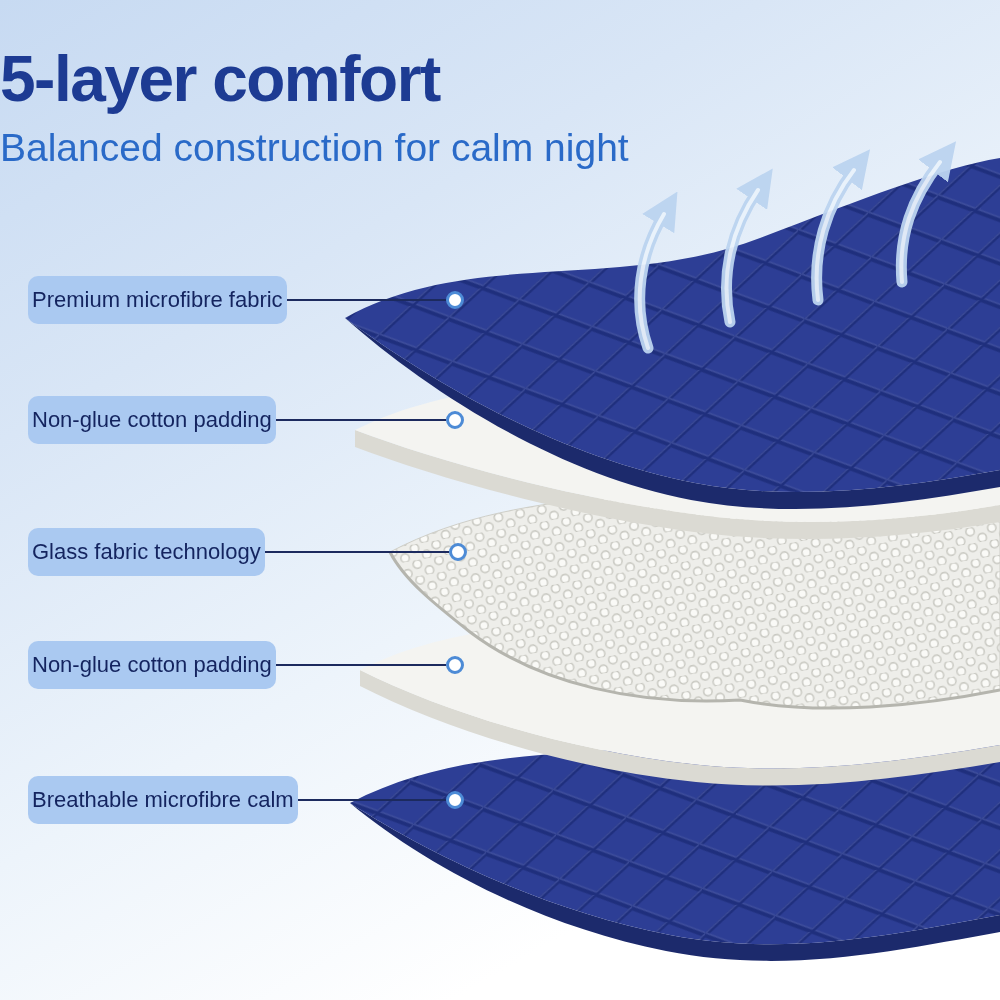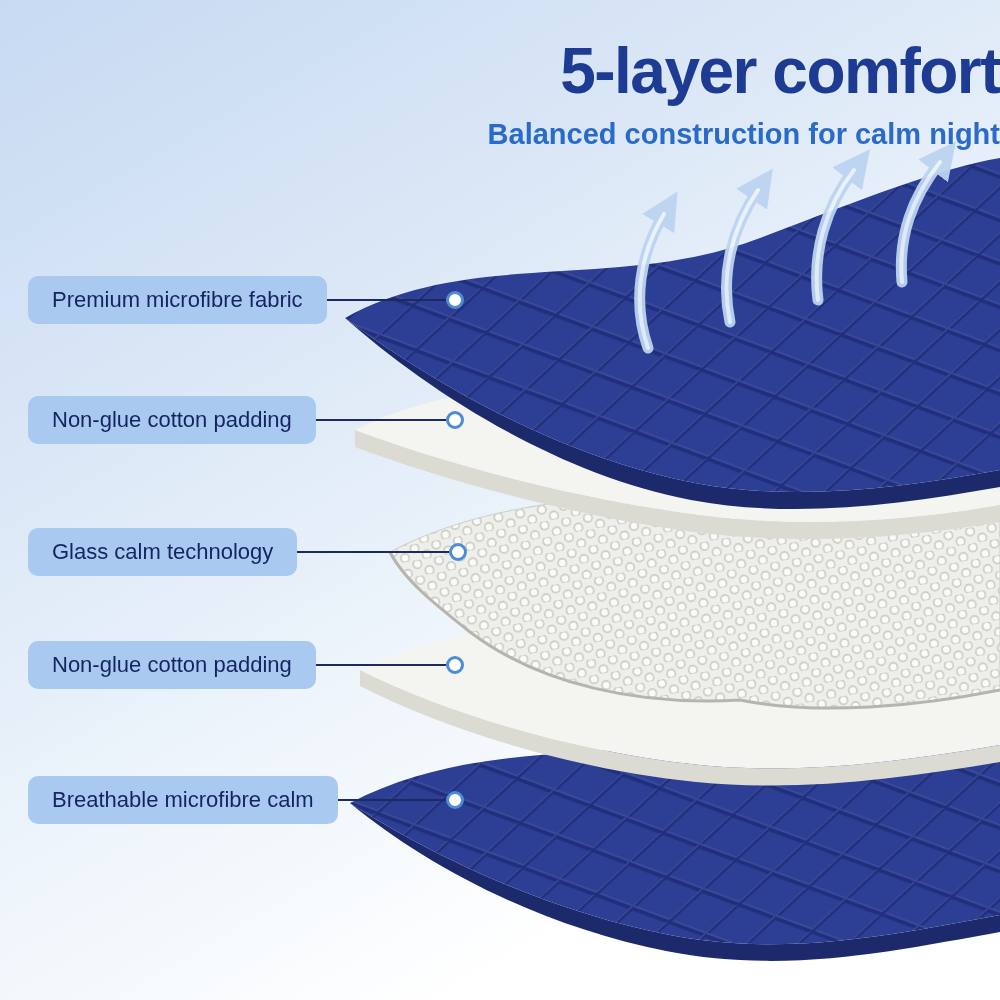--- a/index.html
+++ b/index.html
@@ -5,31 +5,31 @@
   html,body{margin:0;padding:0;}
   body{
     width:1000px;height:1000px;overflow:hidden;
     font-family:"Liberation Sans", sans-serif;
   }
   .stage{
     position:relative;width:1000px;height:1000px;
     background:linear-gradient(150deg,#c7daf2 0%,#d9e6f6 28%,#edf4fb 55%,#ffffff 80%,#ffffff 100%);
   }
   .diagram{position:absolute;inset:0;width:1000px;height:1000px;}
-  .header{position:absolute;top:34px;left:0;width:100%;text-align:right;z-index:3;}
+  .header{position:absolute;top:42px;left:0;width:100%;text-align:left;z-index:3;}
   .title{
     margin:0;font-size:64px;font-weight:700;color:#1d3b93;letter-spacing:-1.5px;
   }
   .subtitle{
-    margin:10px 0 8px;font-size:29px;font-weight:700;color:#2a6ac8;
+    margin:10px 0 8px;font-size:39px;font-weight:400;color:#2a6ac8;
   }
   .pill{
     position:absolute;left:28px;transform:translateY(-50%);
     background:#aac9f1;color:#14245f;
-    font-size:22px;line-height:1;padding:13px 24px;border-radius:10px;
+    font-size:22px;line-height:1;padding:13px 4px;border-radius:10px;
     white-space:nowrap;z-index:2;
   }
   .pill-1{top:300px}
   .pill-2{top:420px}
   .pill-3{top:552px}
   .pill-4{top:665px}
   .pill-5{top:800px}
 </style>
 </head>
 <body>
@@ -105,17 +105,17 @@
     </g>
   </svg>
 
   <div class="header">
     <h1 class="title">5-layer comfort</h1>
     <div class="subtitle">Balanced construction for calm night</div>
   </div>
 
   <div class="pill pill-1">Premium microfibre fabric</div>
   <div class="pill pill-2">Non-glue cotton padding</div>
-  <div class="pill pill-3">Glass calm technology</div>
+  <div class="pill pill-3">Glass fabric technology</div>
   <div class="pill pill-4">Non-glue cotton padding</div>
   <div class="pill pill-5">Breathable microfibre calm</div>
 
 </div>
 
 </body></html>

